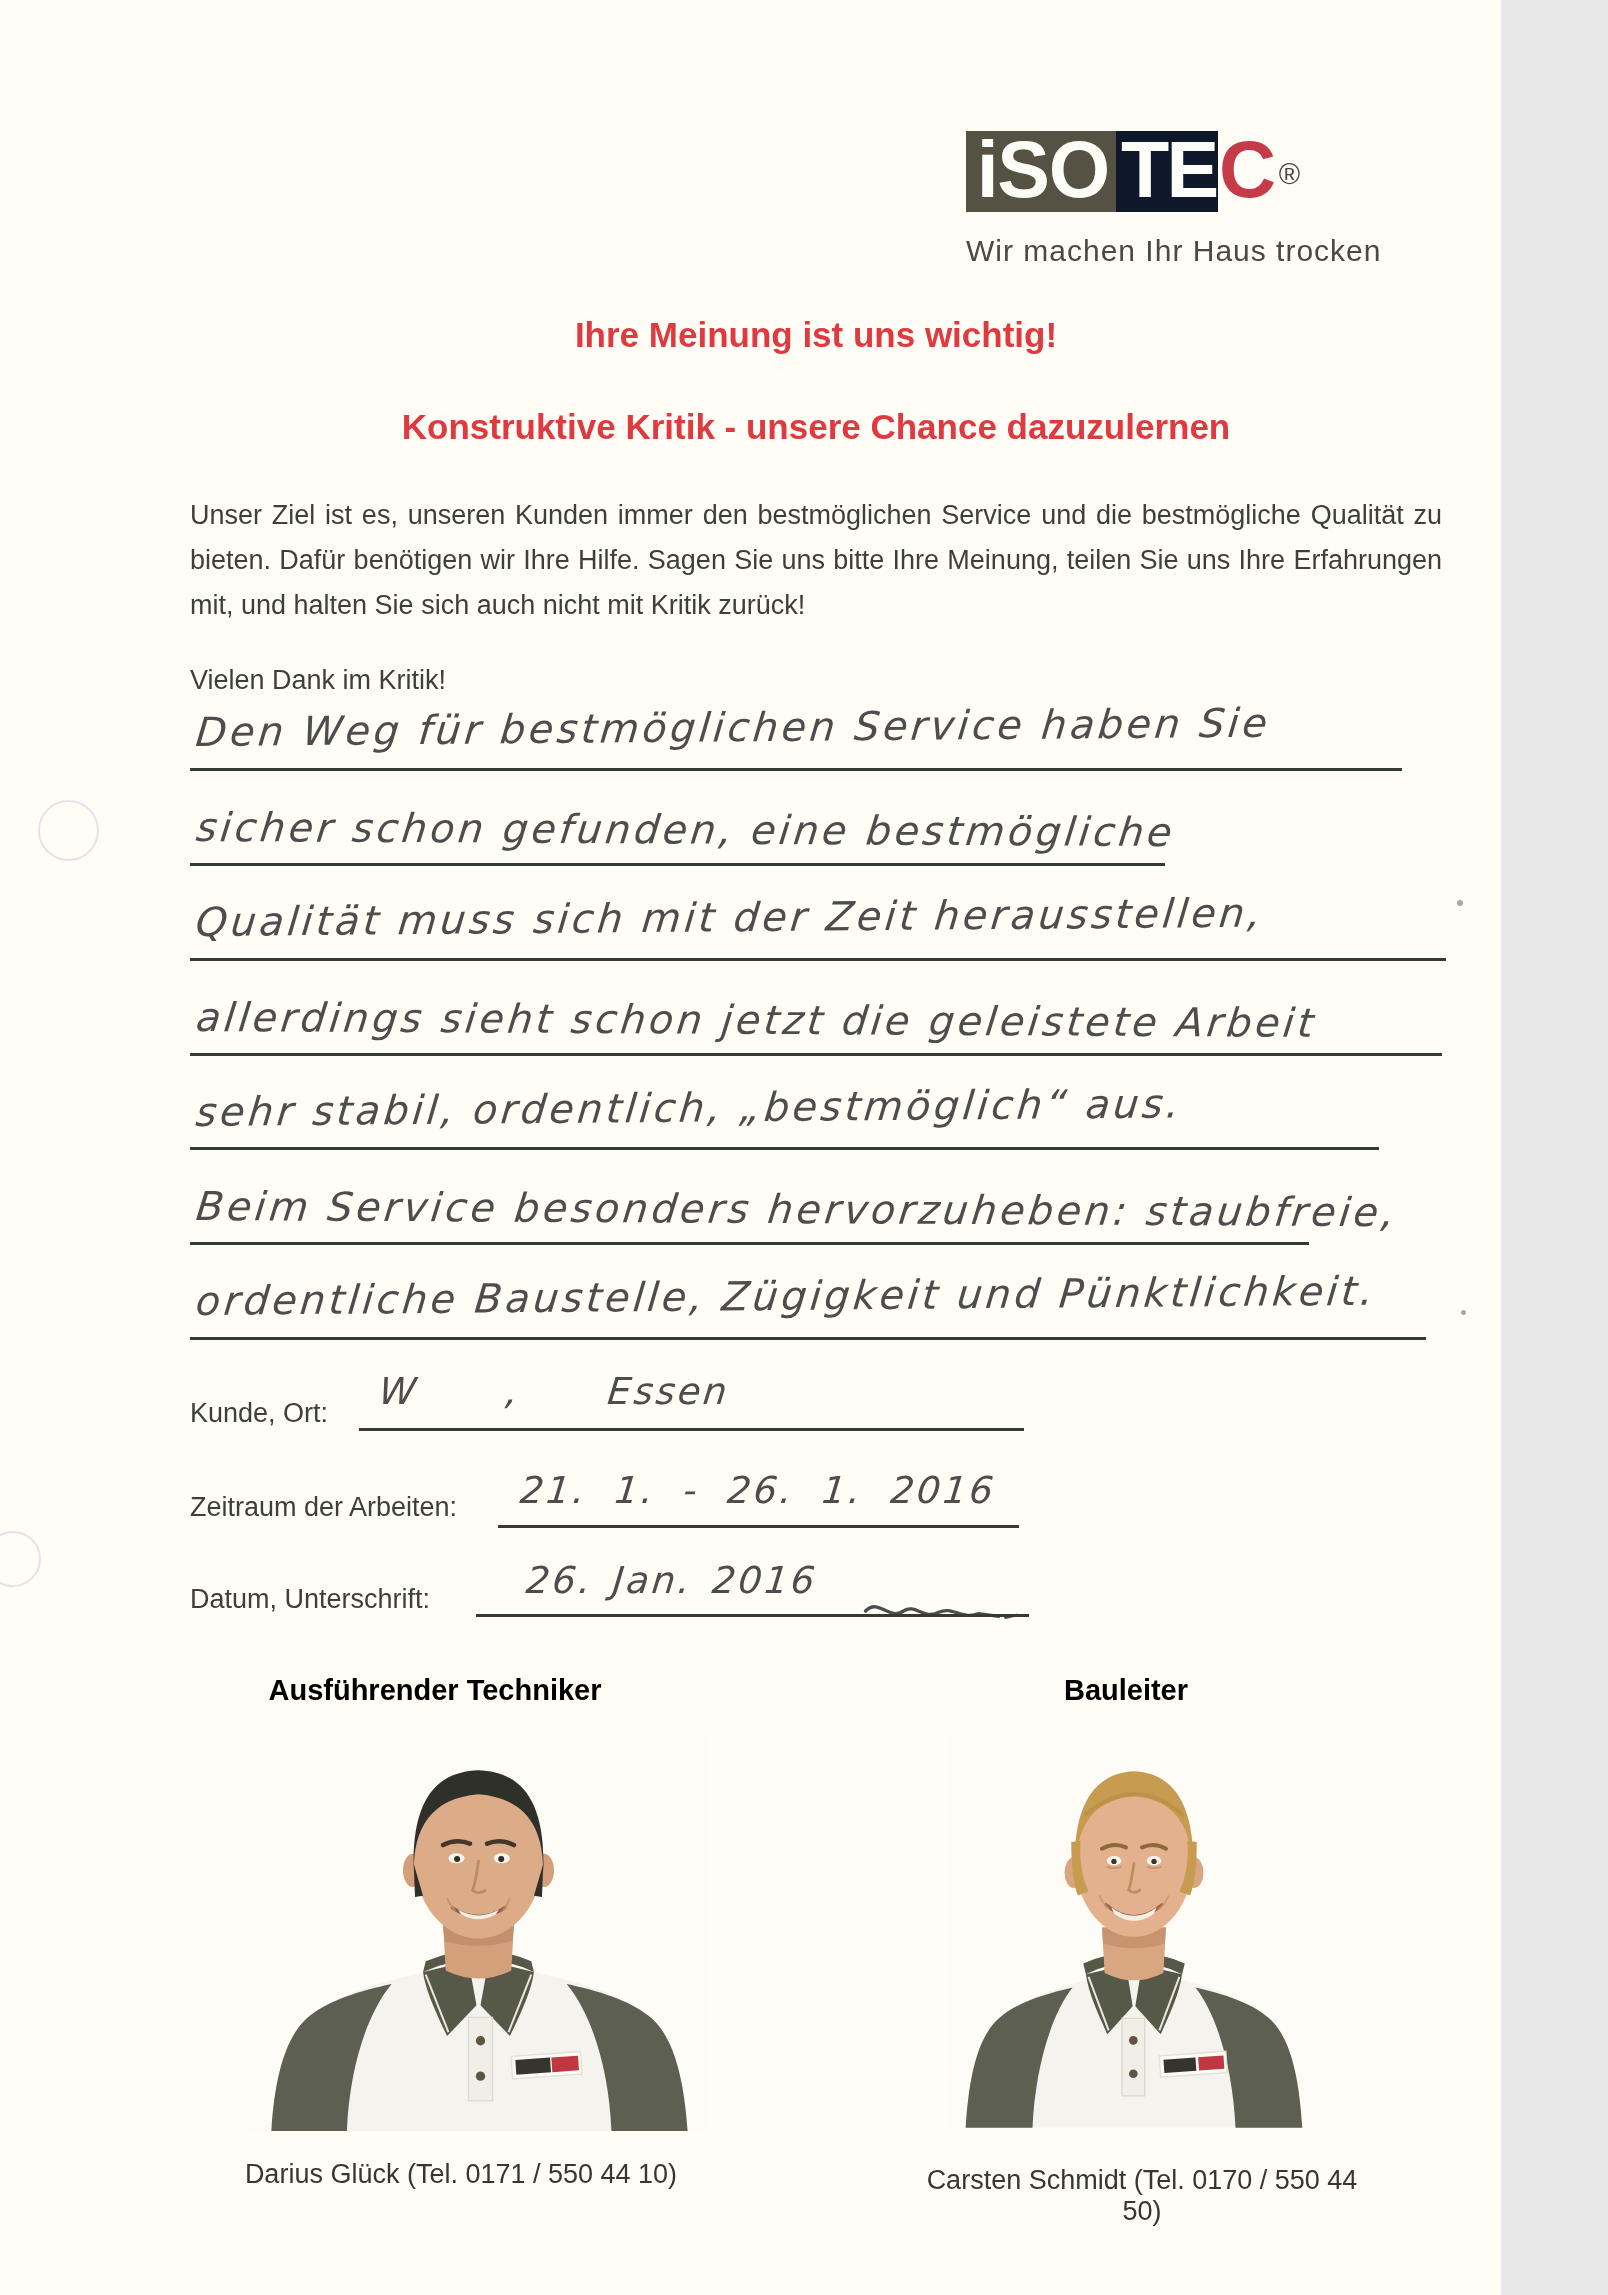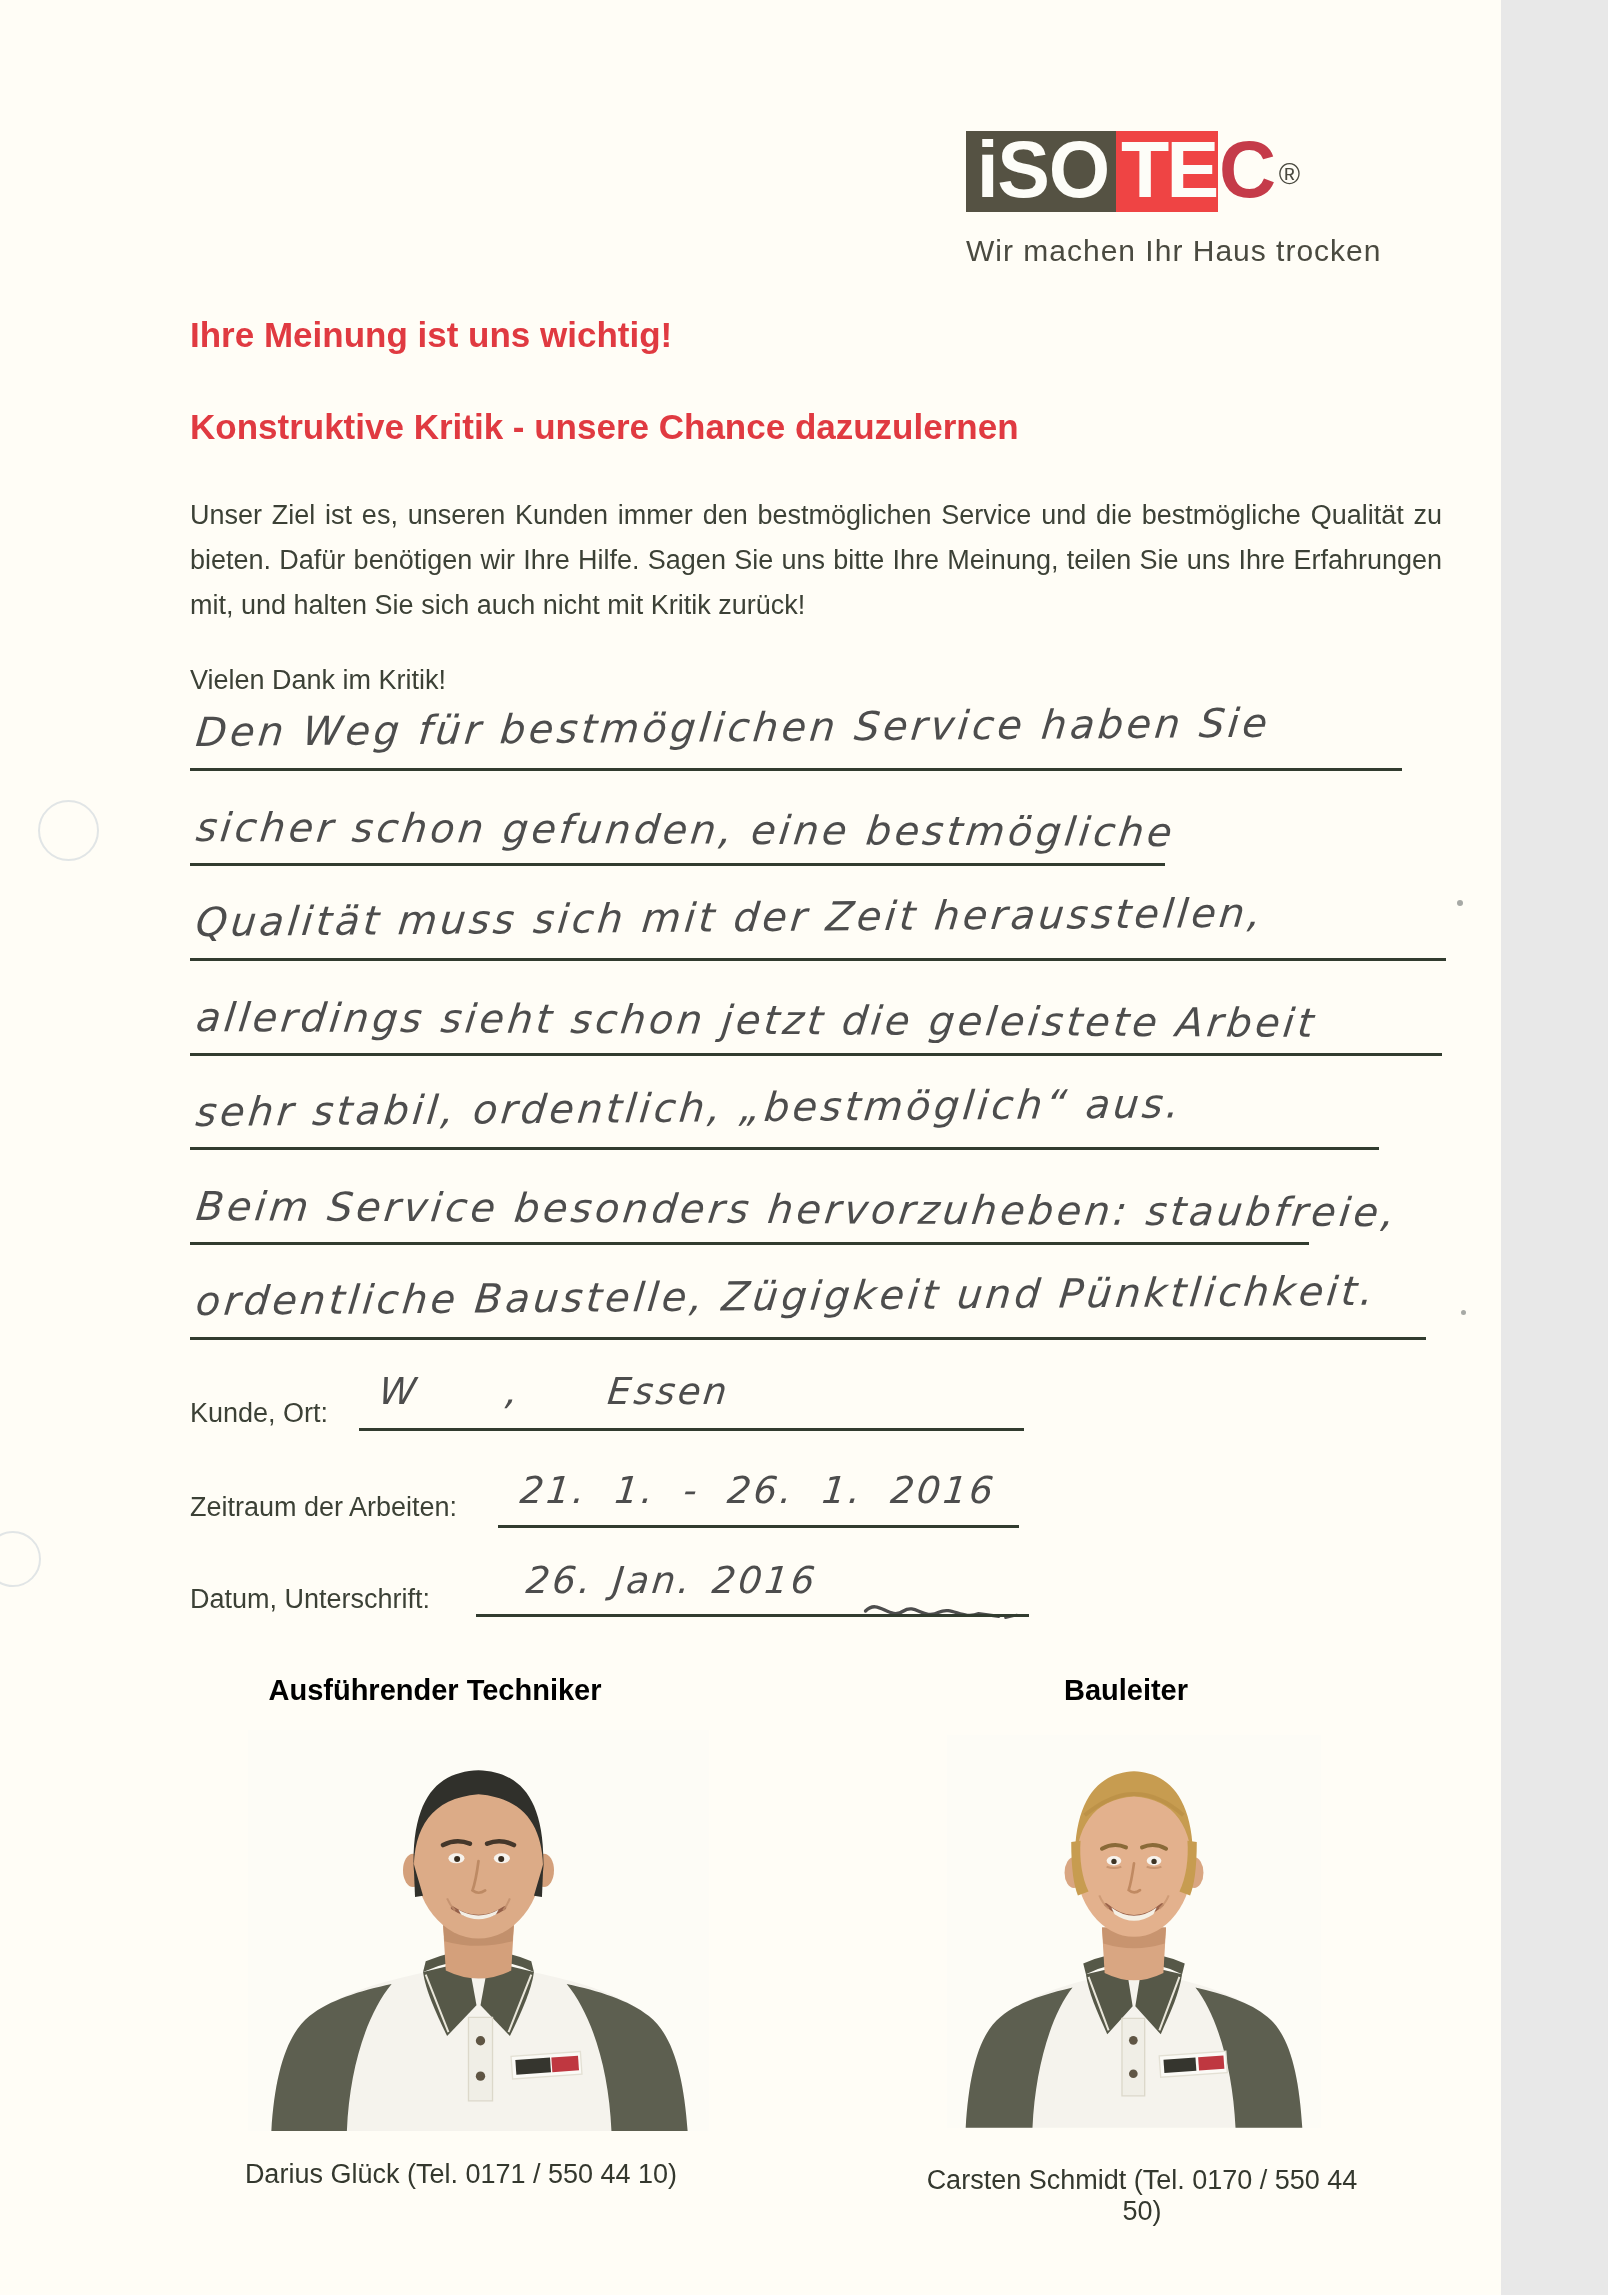--- a/index.html
+++ b/index.html
@@ -14,41 +14,41 @@
   
   .logo{position:absolute;left:966px;top:131px;}
   .logo-row{display:flex;align-items:stretch;height:81px;}
   .logo-iso{
     background:#555243;color:#fdfdf8;
     font-weight:bold;font-size:79px;line-height:77px;
     letter-spacing:-1.3px;padding:0 6.7px 4px 10.7px;
     font-family:"Liberation Sans",sans-serif;
   }
   .logo-te{
-    background:#ef4444;color:#fdfdf8;
+    background:#0f172a;color:#fdfdf8;
     font-weight:bold;font-size:79px;line-height:77px;
     letter-spacing:-2.7px;padding:0 1.3px 4px 5.3px;
   }
   .logo-c{
     color:#c53b49;font-weight:bold;font-size:79px;line-height:77px;
     padding-left:1.3px;
   }
   .logo-reg{
     color:#4a4a40;font-size:29px;line-height:29px;align-self:flex-start;
     margin-top:29px;margin-left:2.7px;
   }
   .logo-tagline{
     margin-top:22px;
     font-size:30px;letter-spacing:1px;color:#4a4a40;
     white-space:nowrap;
   }
   
   .h-main,.h-sub{
     position:absolute;left:190px;width:1252px;
-    color:#e03a41;font-weight:bold;
+    text-align:center;color:#e03a41;font-weight:bold;
     white-space:nowrap;
   }
   .h-main{top:315px;font-size:35px;}
   .h-sub{top:407px;font-size:35px;}
   
   .intro{
     position:absolute;left:190px;top:493px;width:1252px;
     font-size:27px;line-height:45px;text-align:justify;
   }
   .thanks{position:absolute;left:190px;top:665px;font-size:27px;}

